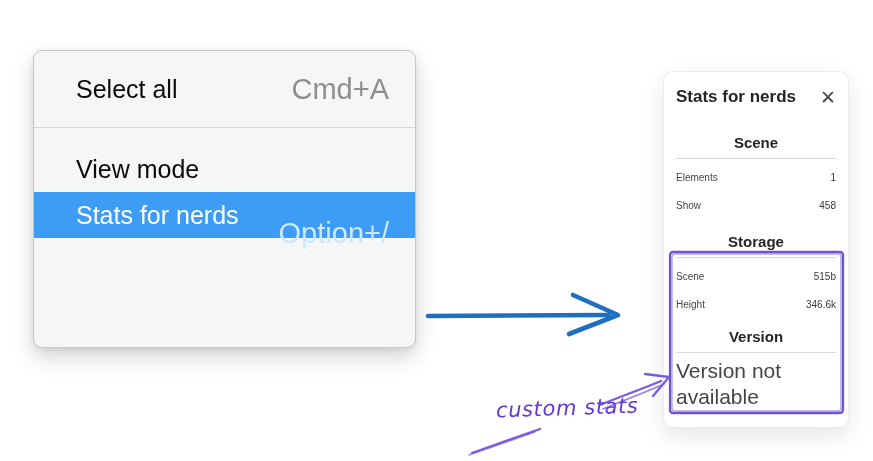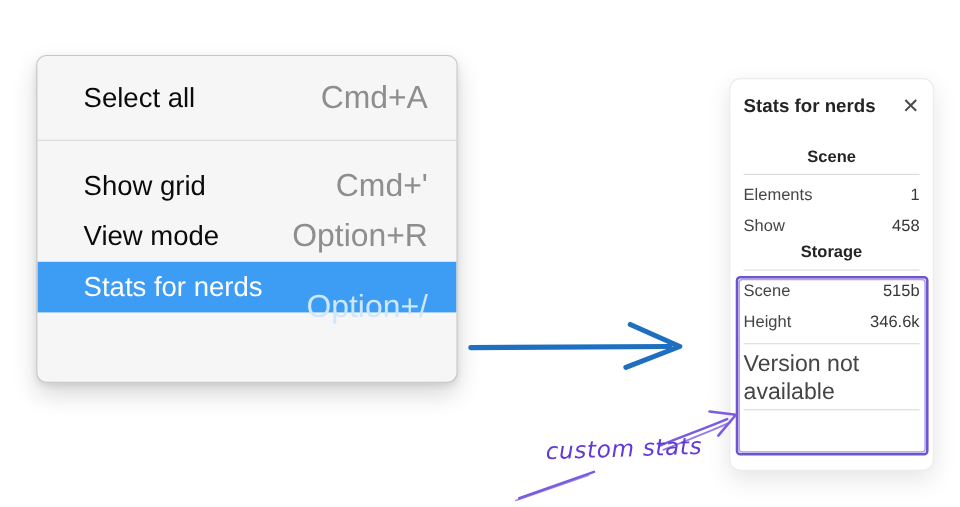--- a/index.html
+++ b/index.html
@@ -95,33 +95,33 @@
     font-family: "DejaVu Sans", sans-serif;
   }
   .section-heading {
     text-align: center;
     font-size: 15px;
     font-weight: bold;
     line-height: 20px;
     color: var(--panel-heading);
   }
   .section-heading.scene   { margin-top: 25px; }
-  .section-heading.storage { margin-top: 0; }
+  .section-heading.storage { margin-top: 12px; }
   .section-heading.version { margin-top: 8px; }
   .panel-rule {
     border: none;
     border-top: 1px solid var(--rule);
     margin: 5px 0;
   }
   .panel-rule.bottom { margin: 2px 0 0; }
   .stat-row {
     display: flex;
     justify-content: space-between;
     line-height: 28px;
-    font-size: 15px;
+    font-size: 10px;
   }
   .stat-label { color: #454545; }
   .stat-value { color: #383838; }
   .version-note {
     font-size: 21px;
     line-height: 26px;
     color: #454545;
   }
 
   
@@ -160,26 +160,21 @@
   <div class="context-menu">
     <div class="menu-section top">
       <div class="menu-item">
         <span>Select all</span>
         <span class="shortcut">Cmd+A</span>
       </div>
     </div>
     <div class="menu-divider"></div>
     <div class="menu-section bottom" id="bottom-section">
       <div class="menu-item">
-        <span>Show grid</span>
-        <span class="shortcut">Cmd+'</span>
-      </div>
-      <div class="menu-item">
         <span>View mode</span>
-        <span class="shortcut">Option+R</span>
       </div>
       <div class="menu-item active">
         <span>Stats for nerds</span>
         <span class="shortcut">Option+/</span>
       </div>
     </div>
   </div>
 
   <div class="stats-panel">
     <div class="panel-header">
@@ -202,20 +197,21 @@
     <hr class="panel-rule">
     <div class="stat-row">
       <span class="stat-label">Scene</span>
       <span class="stat-value">515b</span>
     </div>
     <div class="stat-row">
       <span class="stat-label">Height</span>
       <span class="stat-value">346.6k</span>
     </div>
 
+    <div class="section-heading version">Version</div>
     <hr class="panel-rule">
     <div class="version-note">Version not available</div>
     <hr class="panel-rule bottom">
   </div>
 
   <svg class="overlay" viewBox="0 0 873 461" xmlns="http://www.w3.org/2000/svg">
 
     <g>
       <path class="stroke-blue" d="M428,316 L609,315" stroke-width="4.6"></path>
       <path class="stroke-blue" d="M573,295 L618,315 L569,334" stroke-width="4.6"></path>

